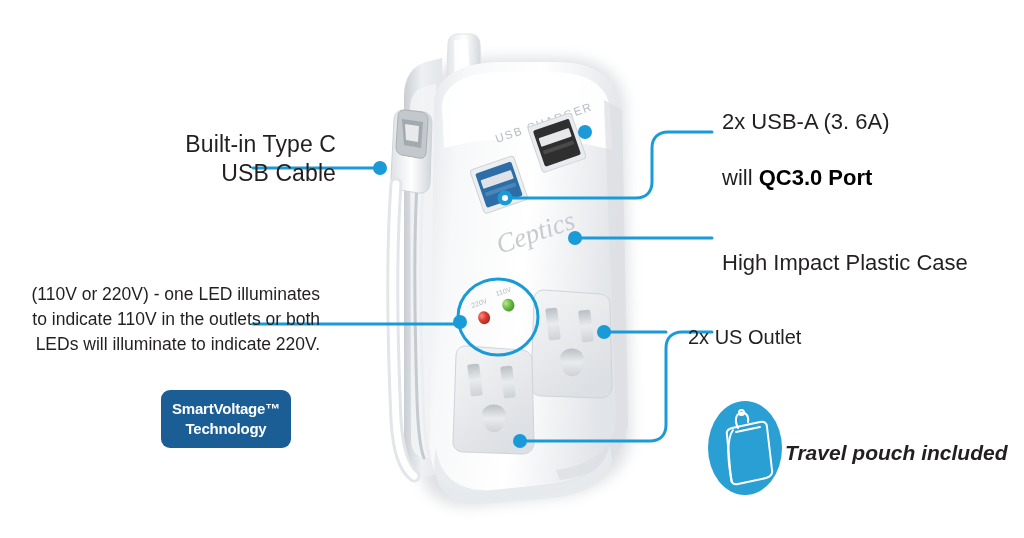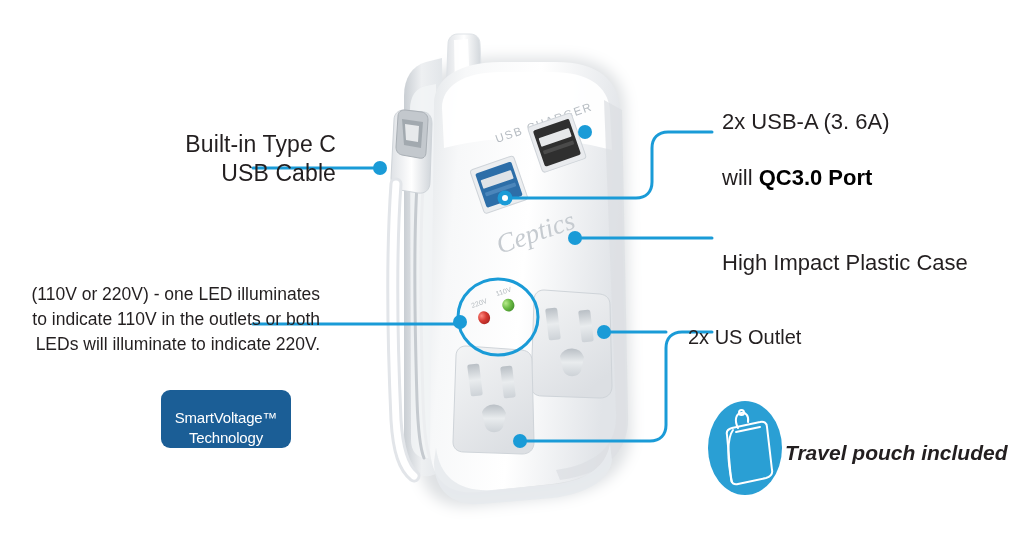--- a/index.html
+++ b/index.html
@@ -71,24 +71,24 @@
 
   
   .badge {
     position: absolute;
     left: 161px; top: 390px;
     width: 130px; height: 58px;
     background: #1b5e96;
     border-radius: 9px;
     color: #ffffff;
     font-size: 15px;
-    font-weight: normal;
+    font-weight: bold;
     line-height: 1.32;
     display: flex;
-    align-items: flex-end;
+    align-items: center;
     justify-content: center;
     text-align: center;
     letter-spacing: -0.2px;
   }
 
   
   .pouch-icon {
     position: absolute;
     left: 708px; top: 398px;
     width: 74px; height: 100px;

